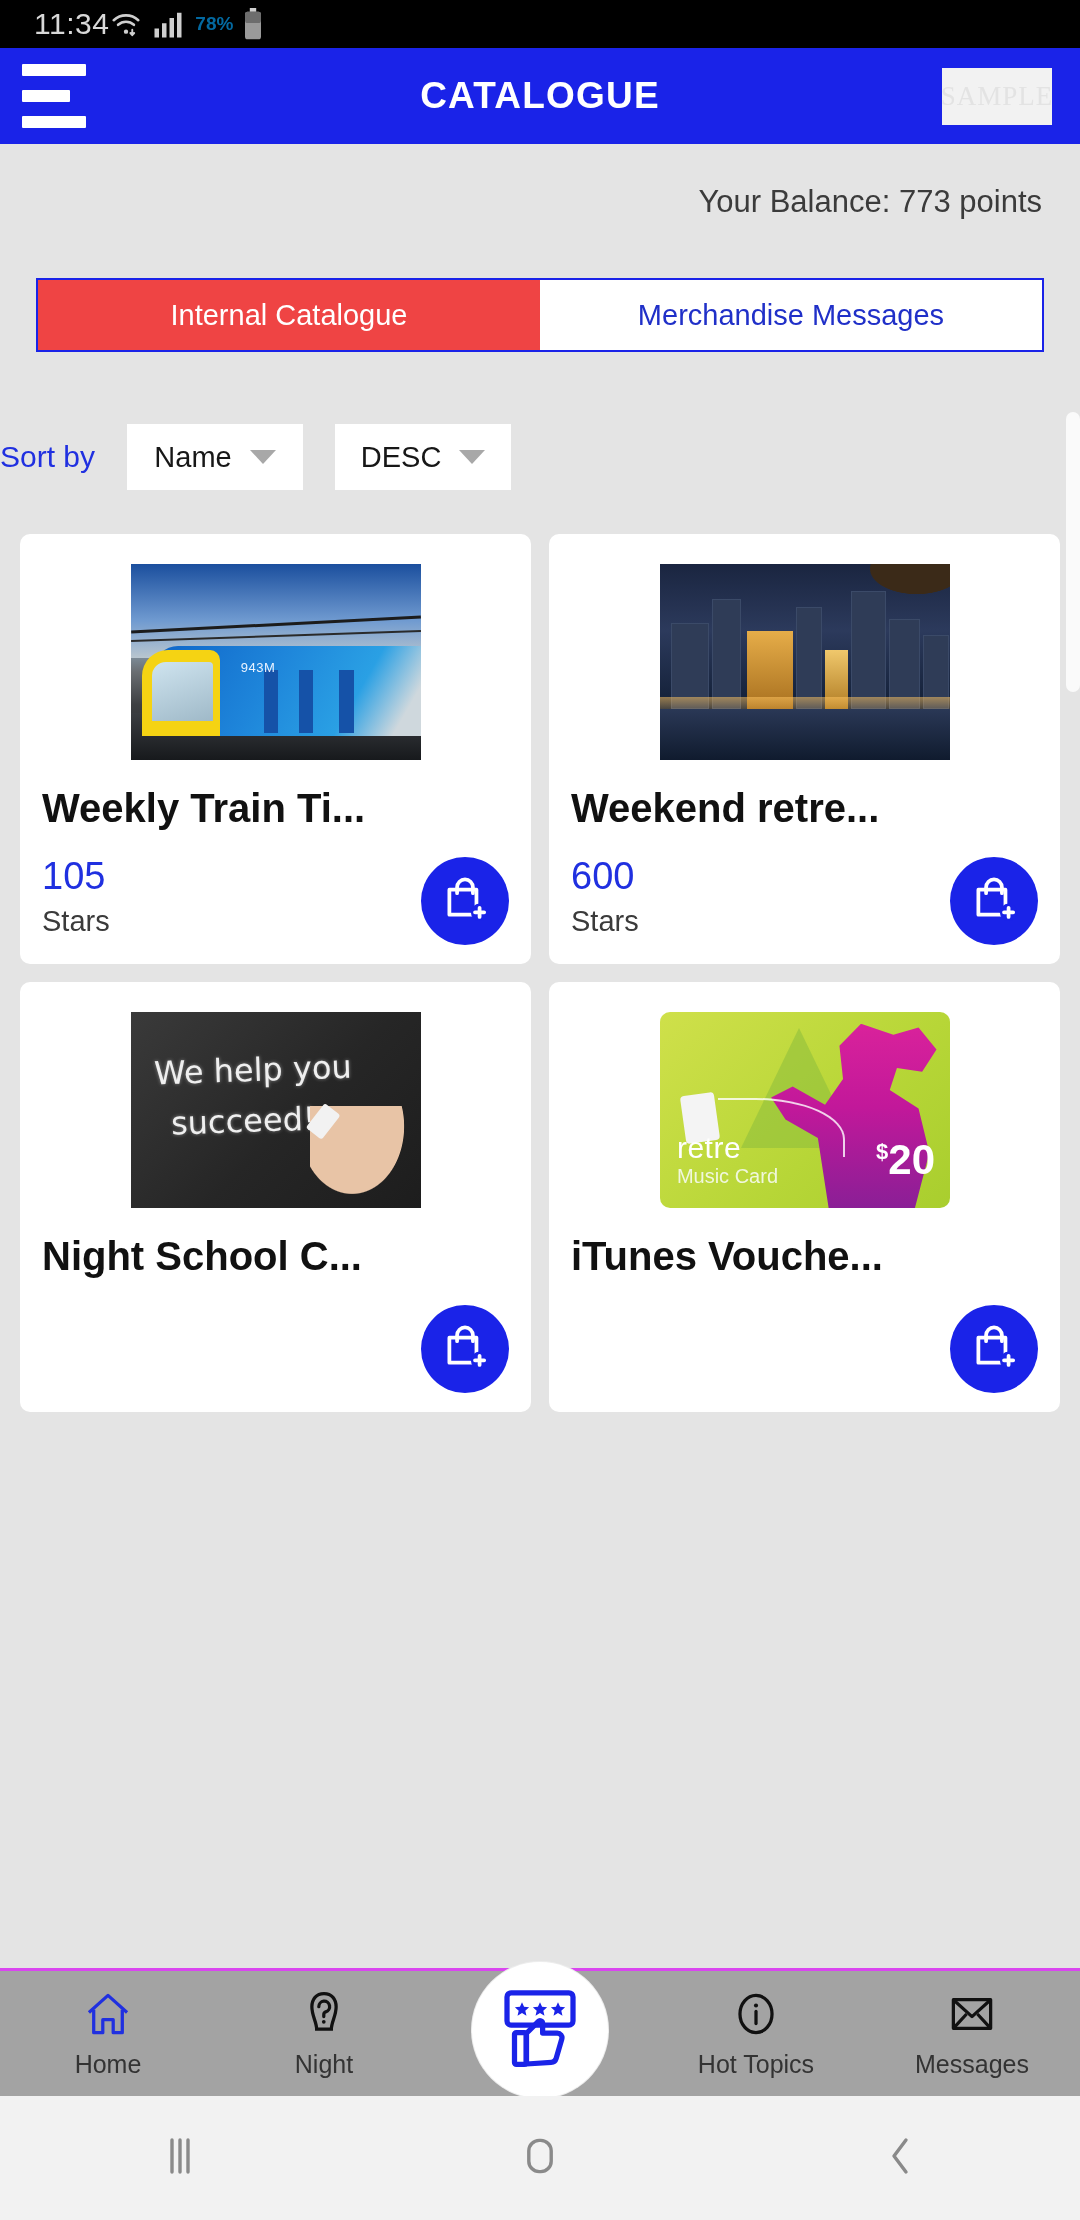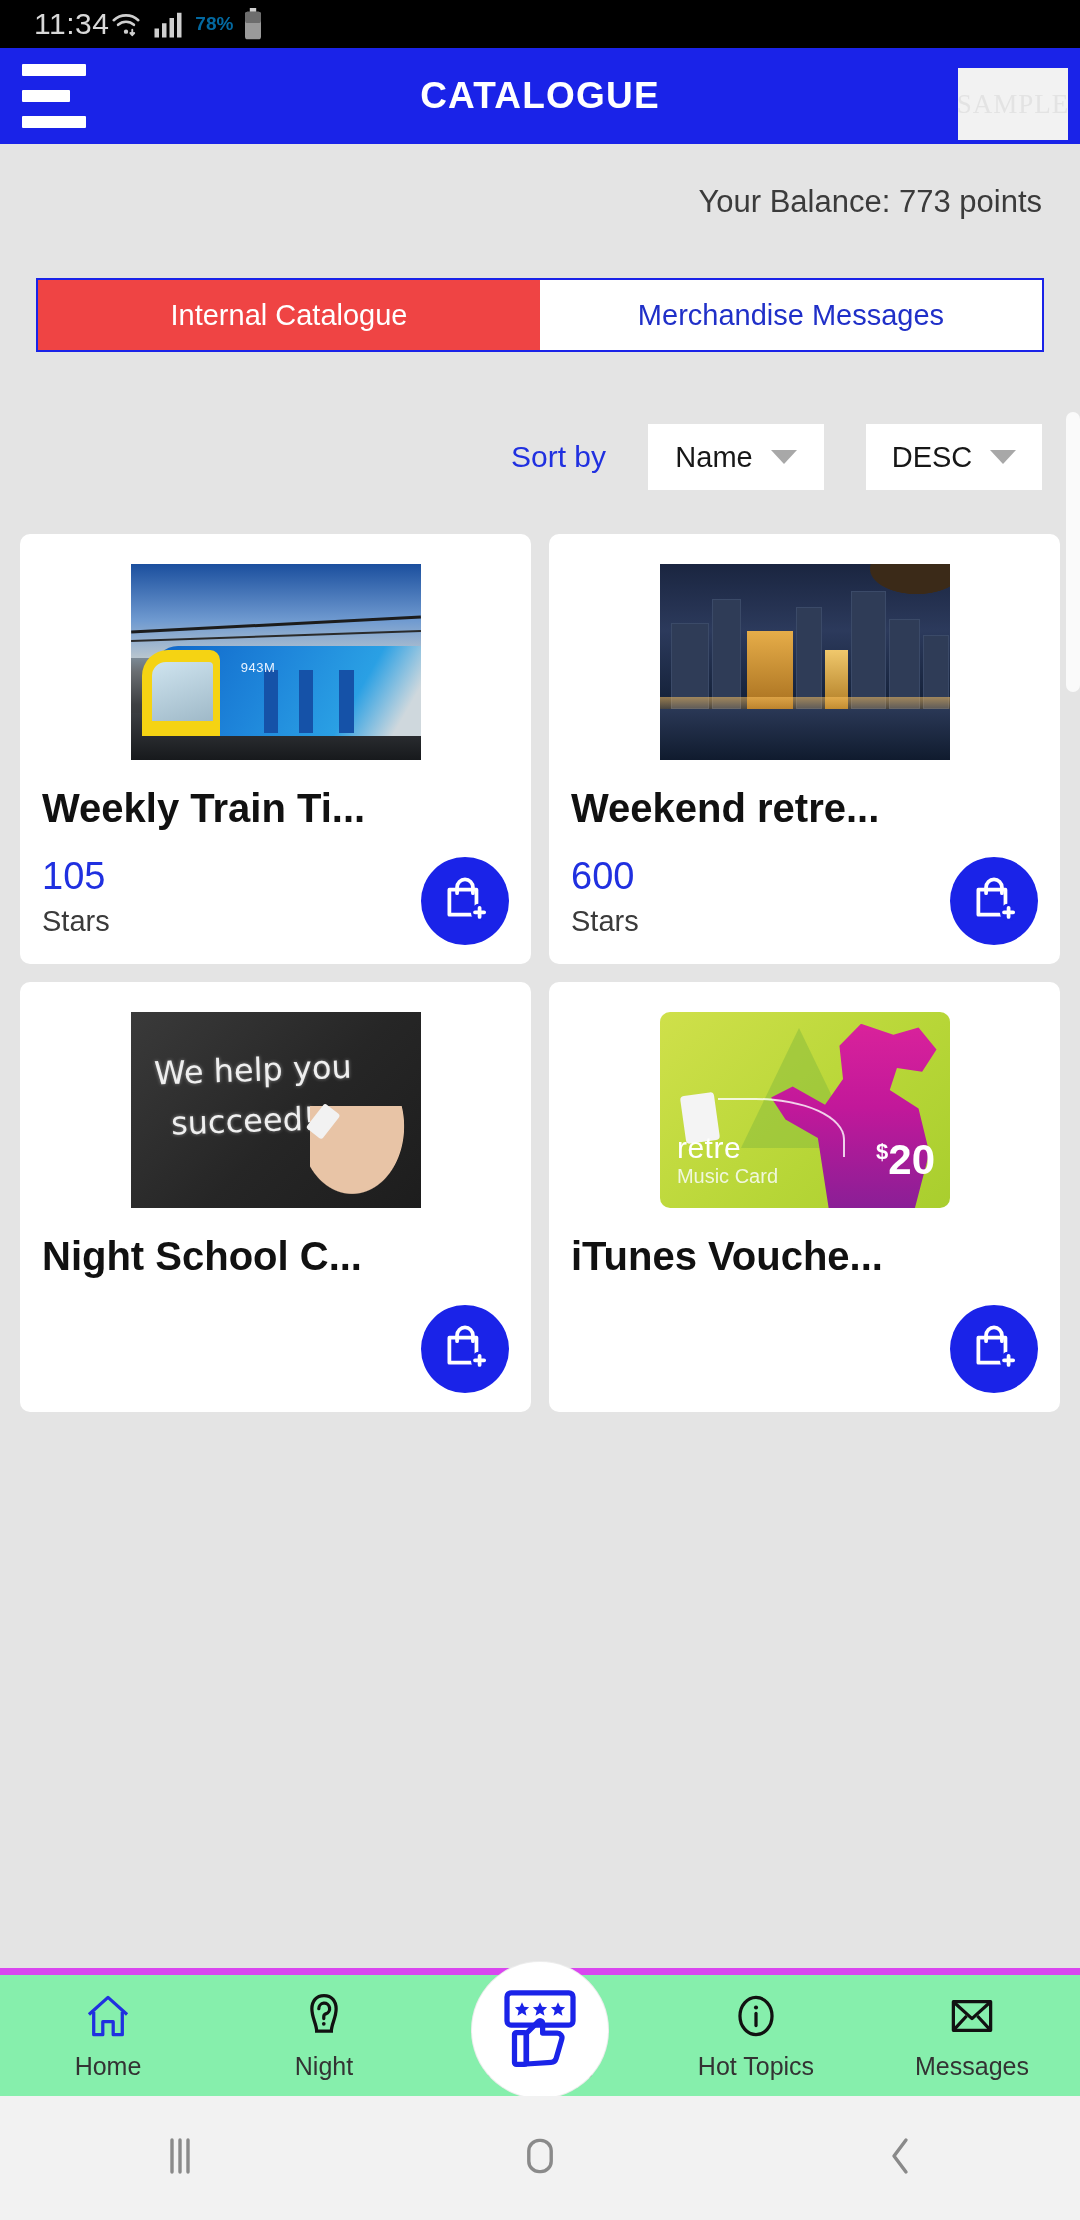--- a/index.html
+++ b/index.html
@@ -35,22 +35,22 @@
   .hamburger span { display:block; height:12px; background:#fff; border-radius:1px; }
   .hamburger span:nth-child(1){ width:64px; }
   .hamburger span:nth-child(2){ width:48px; }
   .hamburger span:nth-child(3){ width:64px; }
   .appbar-title {
     position:absolute; left:0; right:0; text-align:center;
     color:#fff; font-size:37px; font-weight:bold; letter-spacing:1.2px;
     pointer-events:none;
   }
   .brand-logo {
-    position:absolute; right:12px; top:20px;
-    width:110px; height:72px; background:#f2f2f2;
+    position:absolute; right:28px; top:20px;
+    width:110px; height:57px; background:#f2f2f2;
     display:flex; align-items:center; justify-content:center;
     overflow:hidden;
   }
   .brand-logo span {
     font-family:"Liberation Serif", serif;
     font-size:27px; color:#e3e3e3; letter-spacing:1px; white-space:nowrap;
   }
 
   
   .content { position:relative; height:1748px; background:#e4e4e4; overflow:hidden; }
@@ -62,22 +62,22 @@
 
   .tabs {
     margin:58px 36px 0 36px; display:flex;
     border:2px solid #1a23e8; height:74px;
   }
   .tab { flex:1; display:flex; align-items:center; justify-content:center; font-size:29px; cursor:pointer; }
   .tab.active { background:#ef4444; color:#fff; }
   .tab.inactive { background:#fff; color:#2030c8; }
 
   .sortrow {
-    margin-top:72px; display:flex; align-items:stretch; justify-content:flex-end;
-    padding-right:38px; gap:42px; height:66px;
+    margin-top:72px; display:flex; align-items:stretch; justify-content:flex-start;
+    padding-right:22px; gap:32px; height:66px;
   }
   .sortlabel { display:flex; align-items:center; color:#2030e0; font-size:30px; }
   .select {
     background:#fff; min-width:176px; padding:0 22px;
     display:flex; align-items:center; justify-content:center; gap:18px;
     font-size:29px; color:#171717; cursor:pointer;
   }
   .caret { width:0;height:0;border-left:13px solid transparent;border-right:13px solid transparent;border-top:14px solid #a8a8a8; }
 
   
@@ -175,22 +175,22 @@
   .fab {
     position:absolute; left:50%; transform:translateX(-50%);
     bottom:122px; width:136px; height:136px; border-radius:50%;
     background:#fff; display:flex; align-items:center; justify-content:center;
     box-shadow:0 0 0 1px #ededed; cursor:pointer; z-index:5;
   }
 
   
   .bottomnav {
     position:absolute; left:0; right:0; bottom:124px; height:128px;
-    background:#86efac; display:flex; align-items:center; z-index:3;
-    border-top:7px solid #d946ef;
+    background:#a3a3a3; display:flex; align-items:center; z-index:3;
+    border-top:3px solid #d946ef;
   }
   .navitem {
     flex:1; display:flex; flex-direction:column; align-items:center;
     justify-content:center; gap:6px; cursor:pointer;
   }
   .navitem .lbl { font-size:25px; color:#333; line-height:1.15; text-align:center; }
   .navitem.center .lbl { margin-top:38px; }
 
   
   .sysnav {

